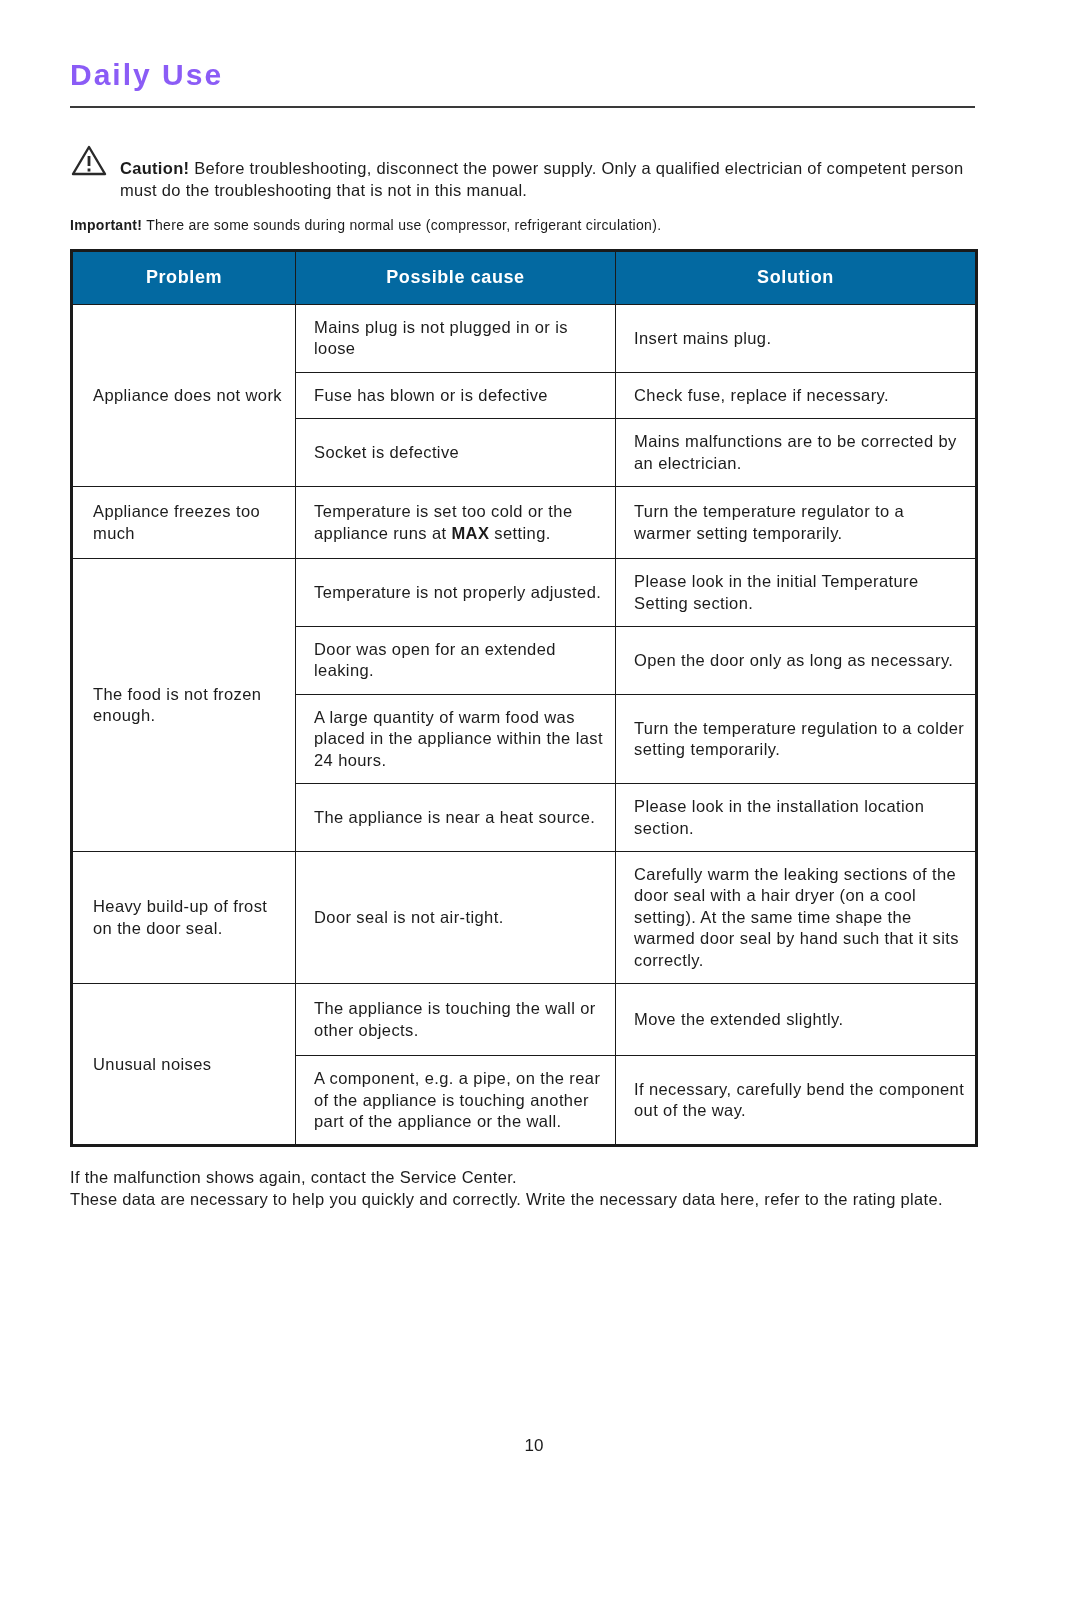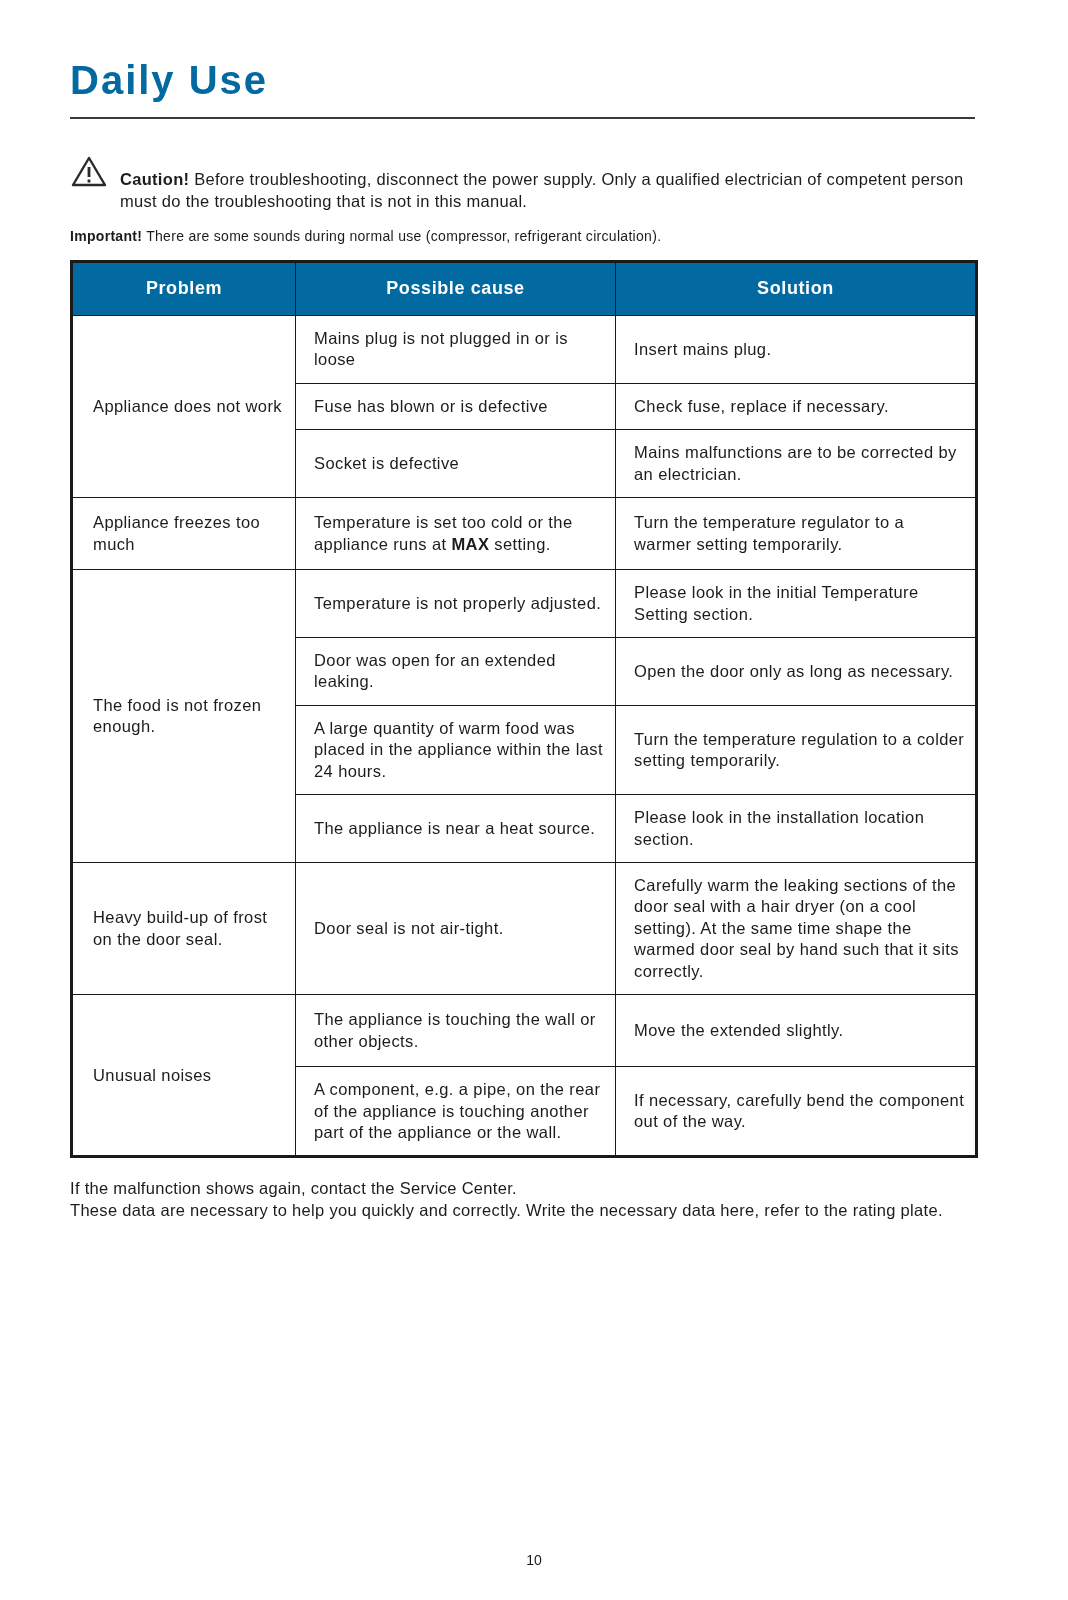--- a/index.html
+++ b/index.html
@@ -8,24 +8,24 @@
     width: 1068px;
     height: 1600px;
     font-family: "Liberation Sans", "DejaVu Sans", sans-serif;
     color: #1c1c1c;
     position: relative;
   }
   .page-inner {
     padding: 58px 93px 0 70px;
   }
   .doc-title {
-    font-size: 40px;
+    font-size: 30px;
     font-weight: bold;
     letter-spacing: 2px;
-    color: #0369a1;
+    color: #8b5cf6;
   }
   .title-rule {
     border: none;
     border-top: 2px solid #3a3a3a;
     margin-top: 14px;
     margin-bottom: 34px;
   }
   .section-title {
     font-size: 25px;
     font-weight: normal;
@@ -91,23 +91,23 @@
     margin-top: 20px;
     font-size: 16.5px;
     line-height: 1.32;
     letter-spacing: 0.3px;
     max-width: 905px;
   }
   .page-number {
     position: absolute;
     left: 0;
     right: 0;
-    top: 1552px;
+    top: 1436px;
     text-align: center;
-    font-size: 14px;
+    font-size: 17px;
     color: #1c1c1c;
   }
 </style>
 </head>
 <body>
 
 <div class="page-inner">
 
   <h1 class="doc-title">Daily Use</h1>
   <hr class="title-rule">

